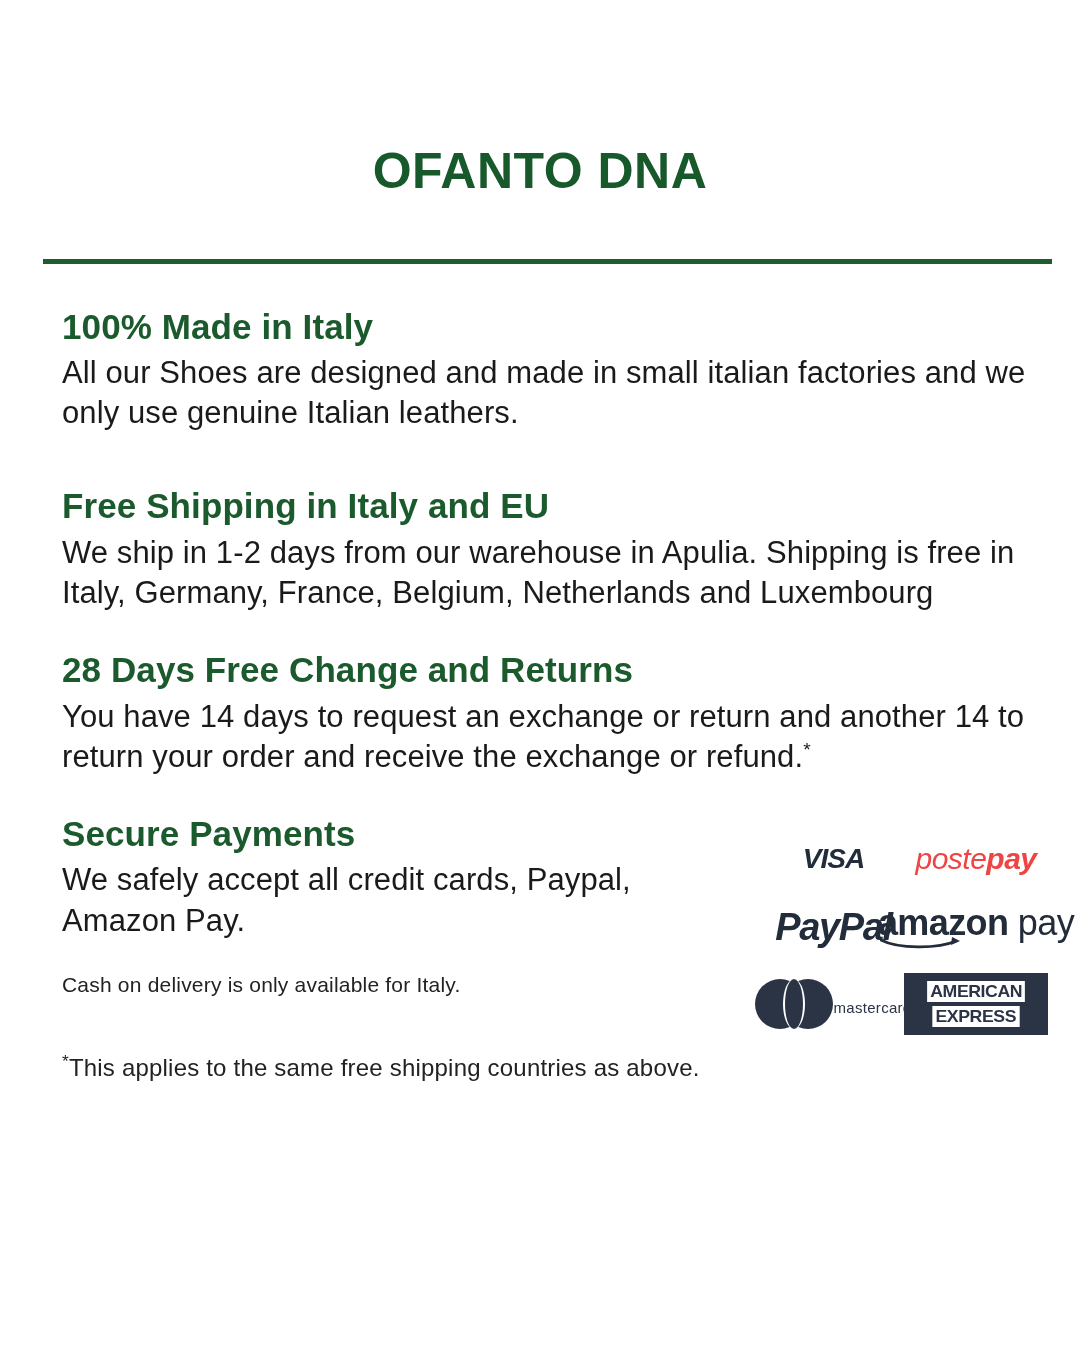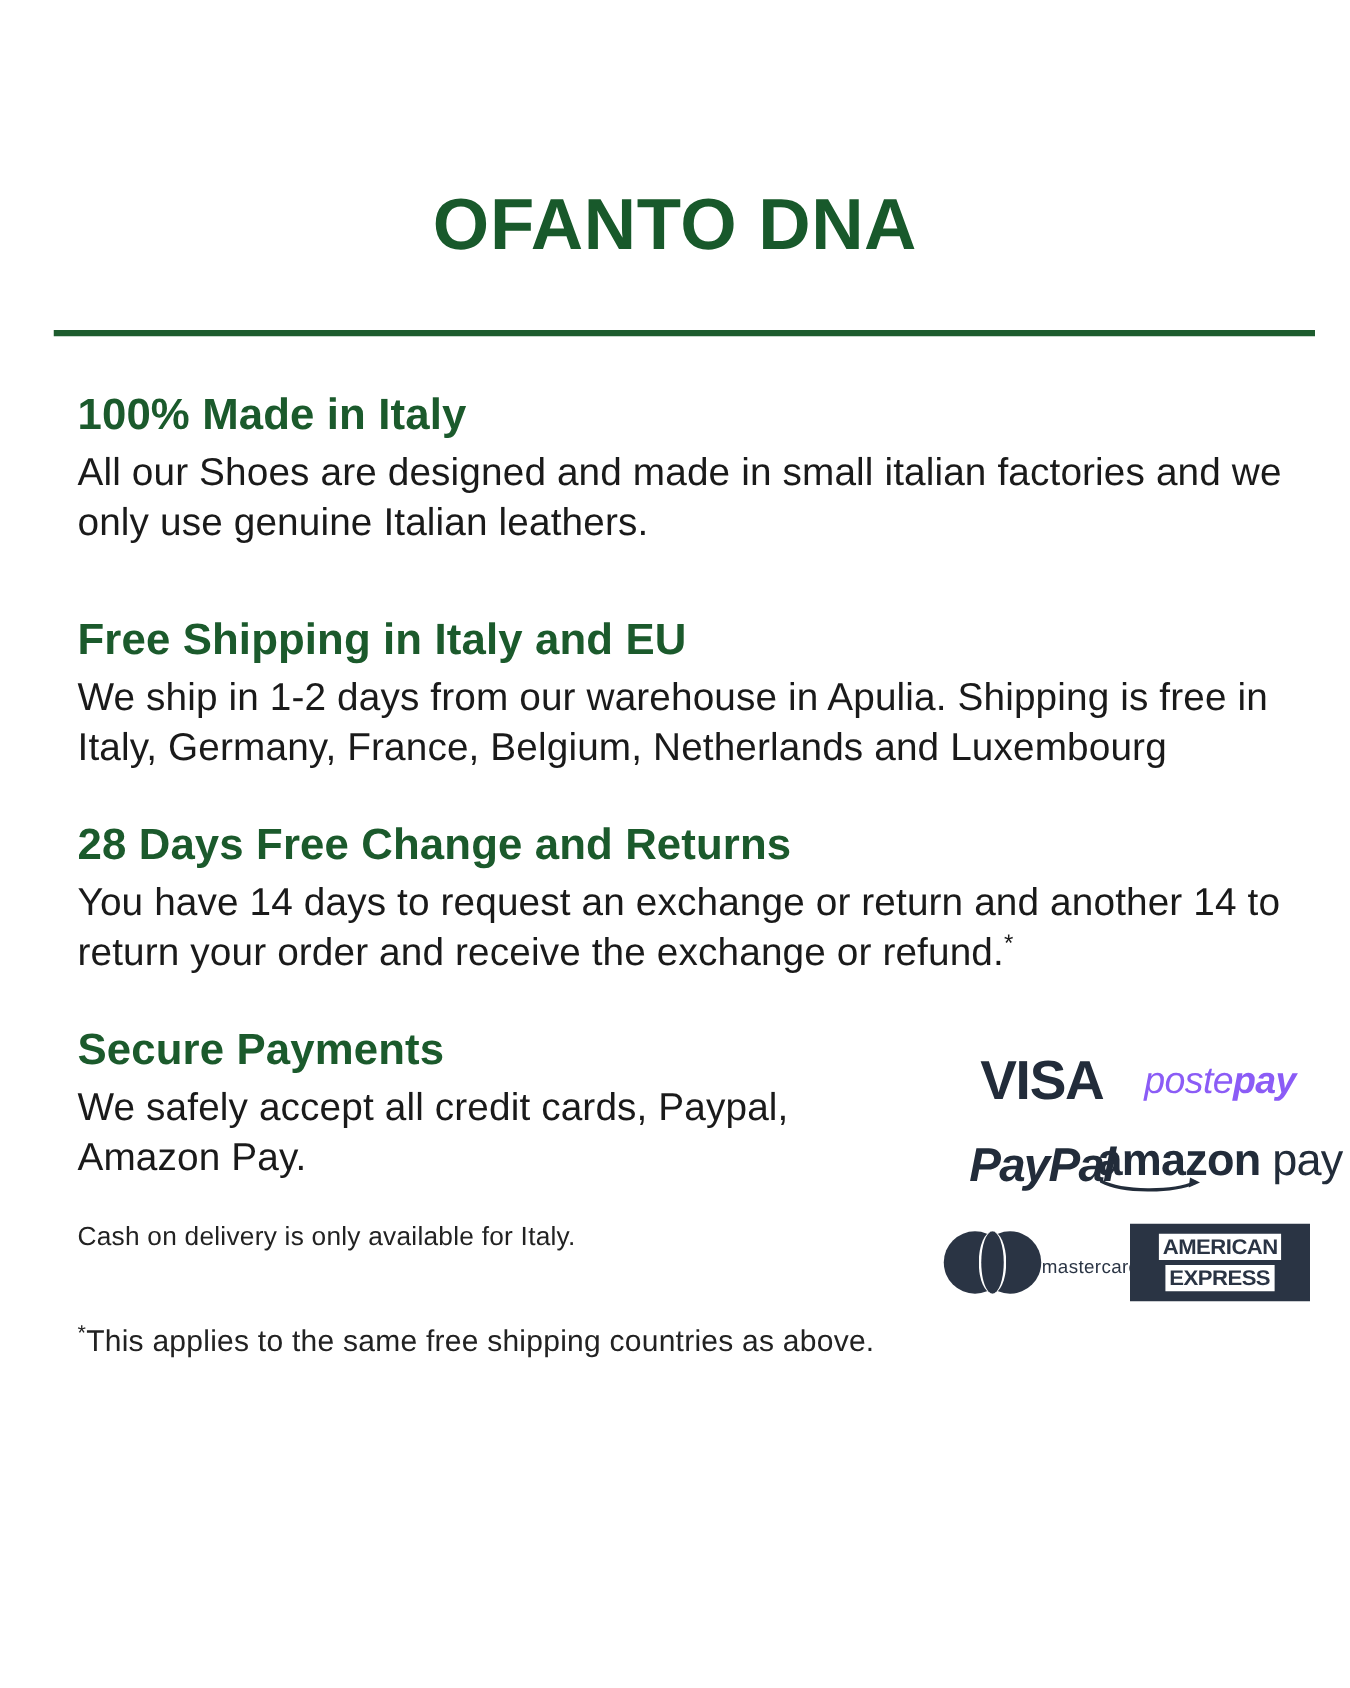--- a/index.html
+++ b/index.html
@@ -21,21 +21,21 @@
     height: 1350px;
     box-sizing: border-box;
     position: relative;
     background: #ffffff;
   }
 
   
   .title {
     text-align: center;
     color: #18592B;
-    font-size: 58px;
+    font-size: 50px;
     font-weight: 700;
     letter-spacing: 0.5px;
     line-height: 1;
     padding-top: 112px;
     font-family: "Liberation Sans", sans-serif;
   }
 
   .divider {
     position: absolute;
     left: 43px;
@@ -126,30 +126,31 @@
     display: flex;
     align-items: center;
     justify-content: center;
   }
   .cell-a { width: 135px; }
   .cell-b { width: 150px; }
 
   .visa {
     font-family: "Liberation Sans", sans-serif;
     font-weight: 700;
-    font-size: 44px;
+    font-style: italic;
+    font-size: 28px;
     letter-spacing: -1px;
     color: #222C3A;
     line-height: 1;
   }
   .postepay {
     font-family: "Liberation Sans", sans-serif;
     font-style: italic;
     font-size: 30px;
-    color: #8b5cf6;
+    color: #ef4444;
     line-height: 1;
     letter-spacing: -0.5px;
     text-align: right;
   }
   .postepay .b { font-weight: 700; }
   .postepay .l { font-weight: 400; }
 
   .paypal {
     font-family: "Liberation Sans", sans-serif;
     font-weight: 700;

